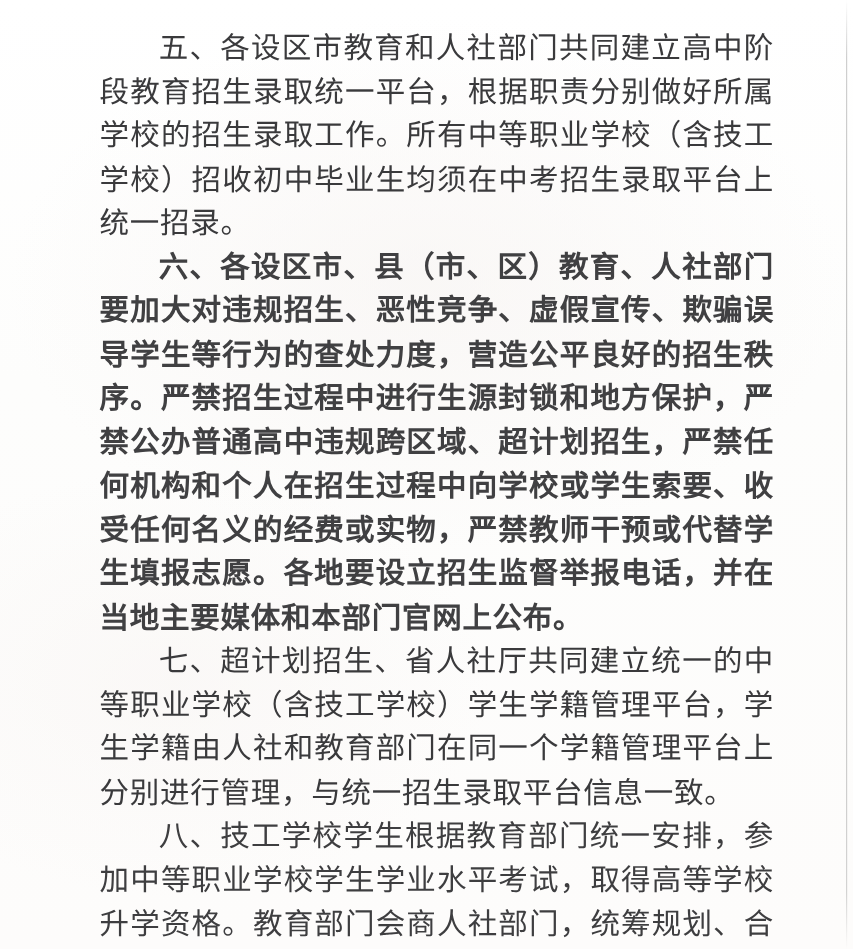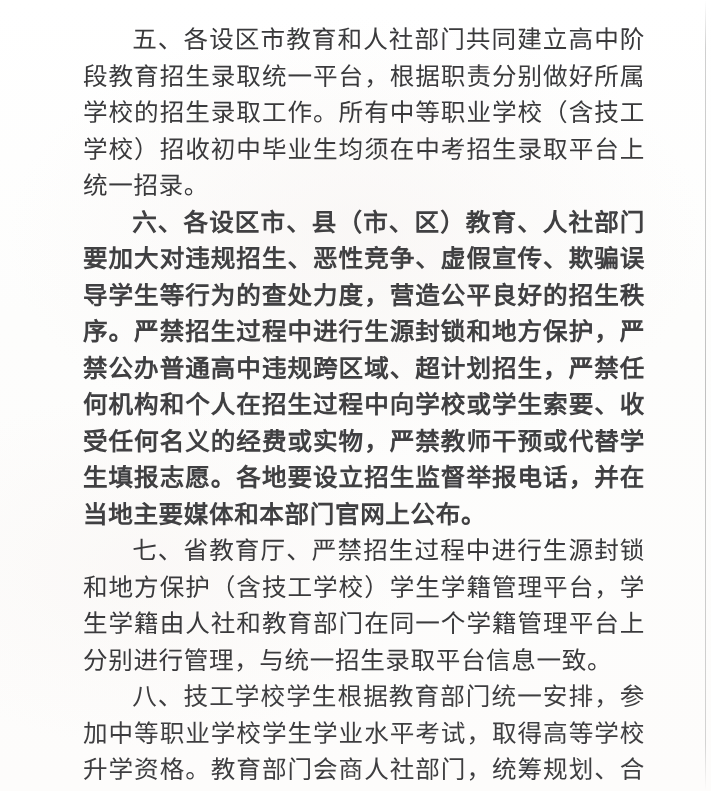--- a/index.html
+++ b/index.html
@@ -78,19 +78,19 @@
 
   <div class="paper-tint"></div>
   <div class="scan-edge"></div>
 
   <div class="text-column">
 
     <p class="para ink-a">五、各设区市教育和人社部门共同建立高中阶段教育招生录取统一平台，根据职责分别做好所属学校的招生录取工作。所有中等职业学校（含技工学校）招收初中毕业生均须在中考招生录取平台上统一招录。</p>
 
     <p class="para ink-b">六、各设区市、县（市、区）教育、人社部门要加大对违规招生、恶性竞争、虚假宣传、欺骗误导学生等行为的查处力度，营造公平良好的招生秩序。严禁招生过程中进行生源封锁和地方保护，严禁公办普通高中违规跨区域、超计划招生，严禁任何机构和个人在招生过程中向学校或学生索要、收受任何名义的经费或实物，严禁教师干预或代替学生填报志愿。各地要设立招生监督举报电话，并在当地主要媒体和本部门官网上公布。</p>
 
-    <p class="para ink-a">七、省教育厅、严禁招生过程中进行生源封锁和地方保护（含技工学校）学生学籍管理平台，学生学籍由人社和教育部门在同一个学籍管理平台上分别进行管理，与统一招生录取平台信息一致。</p>
+    <p class="para ink-a">七、超计划招生、省人社厅共同建立统一的中等职业学校（含技工学校）学生学籍管理平台，学生学籍由人社和教育部门在同一个学籍管理平台上分别进行管理，与统一招生录取平台信息一致。</p>
 
     <p class="para ink-c">八、技工学校学生根据教育部门统一安排，参加中等职业学校学生学业水平考试，取得高等学校升学资格。教育部门会商人社部门，统筹规划、合理布局，在有关技工学校建设中等职业学校学生学业水平考试标准化考点。</p>
 
   </div>
 
 </div>
 
 </body></html>

